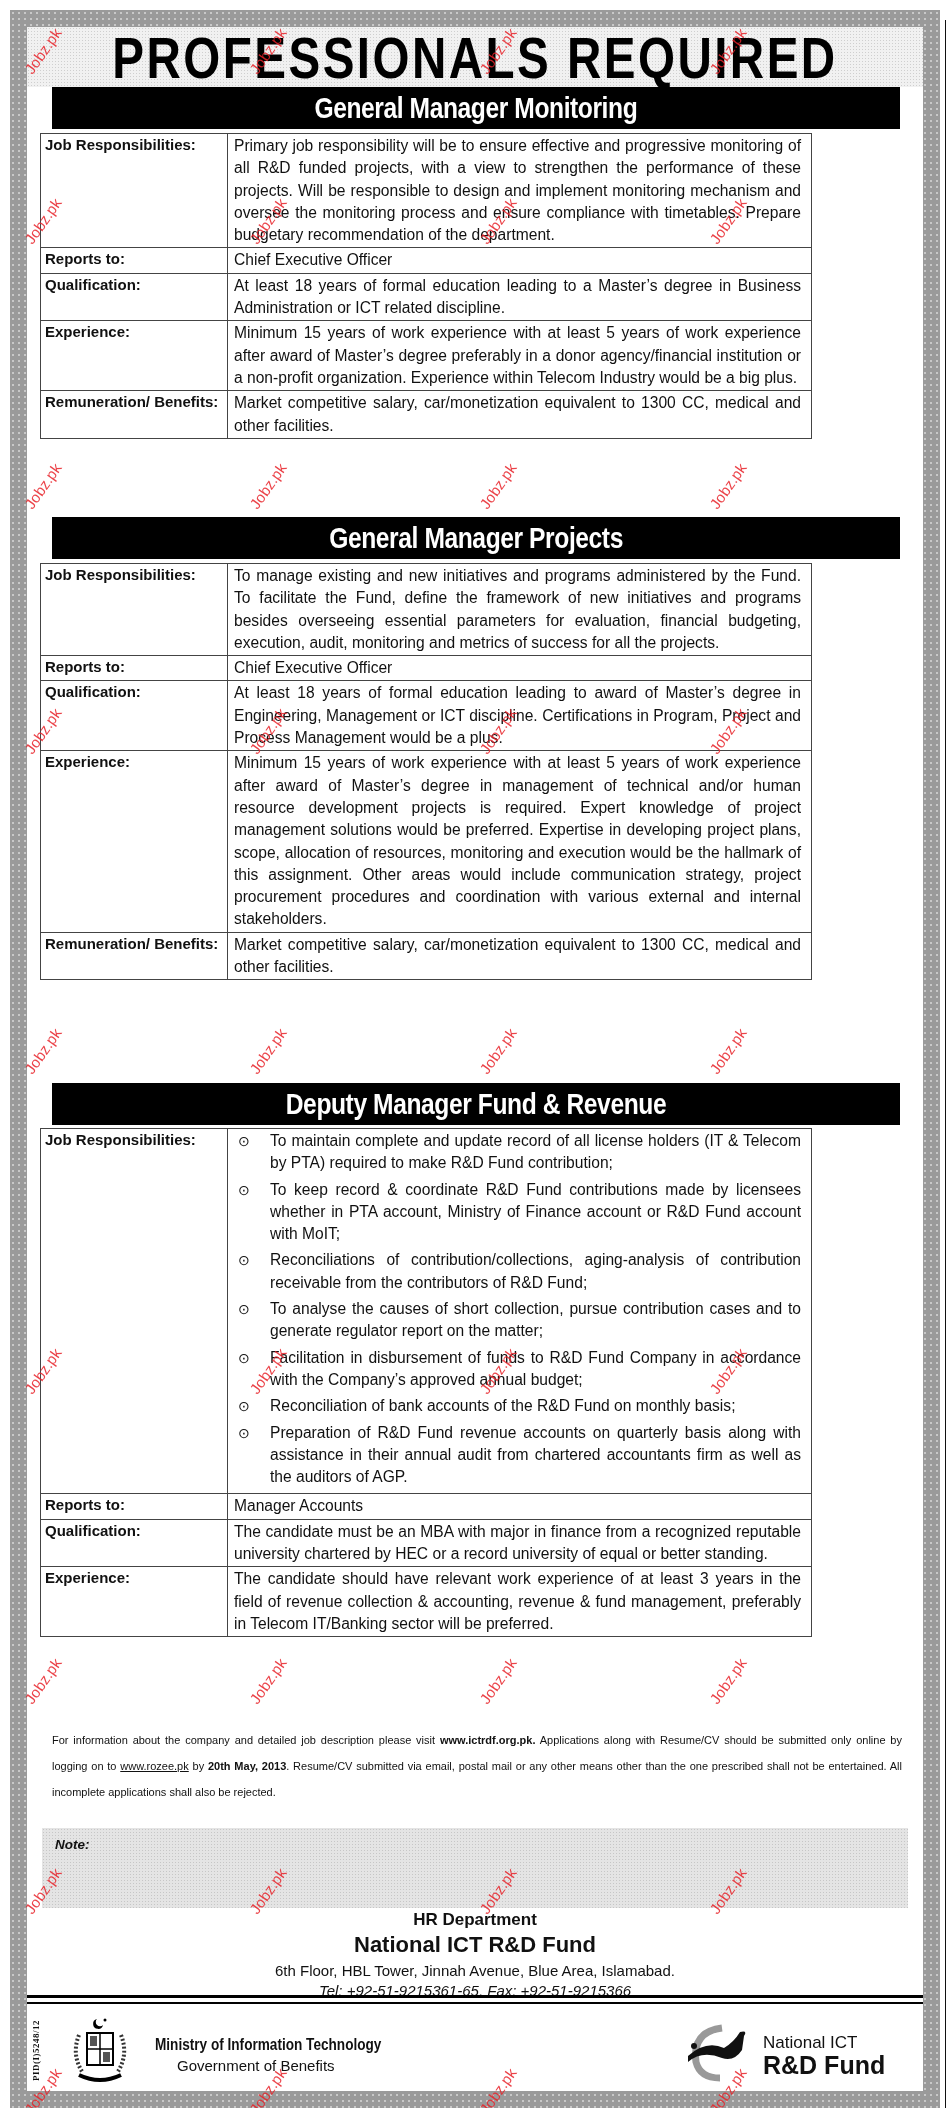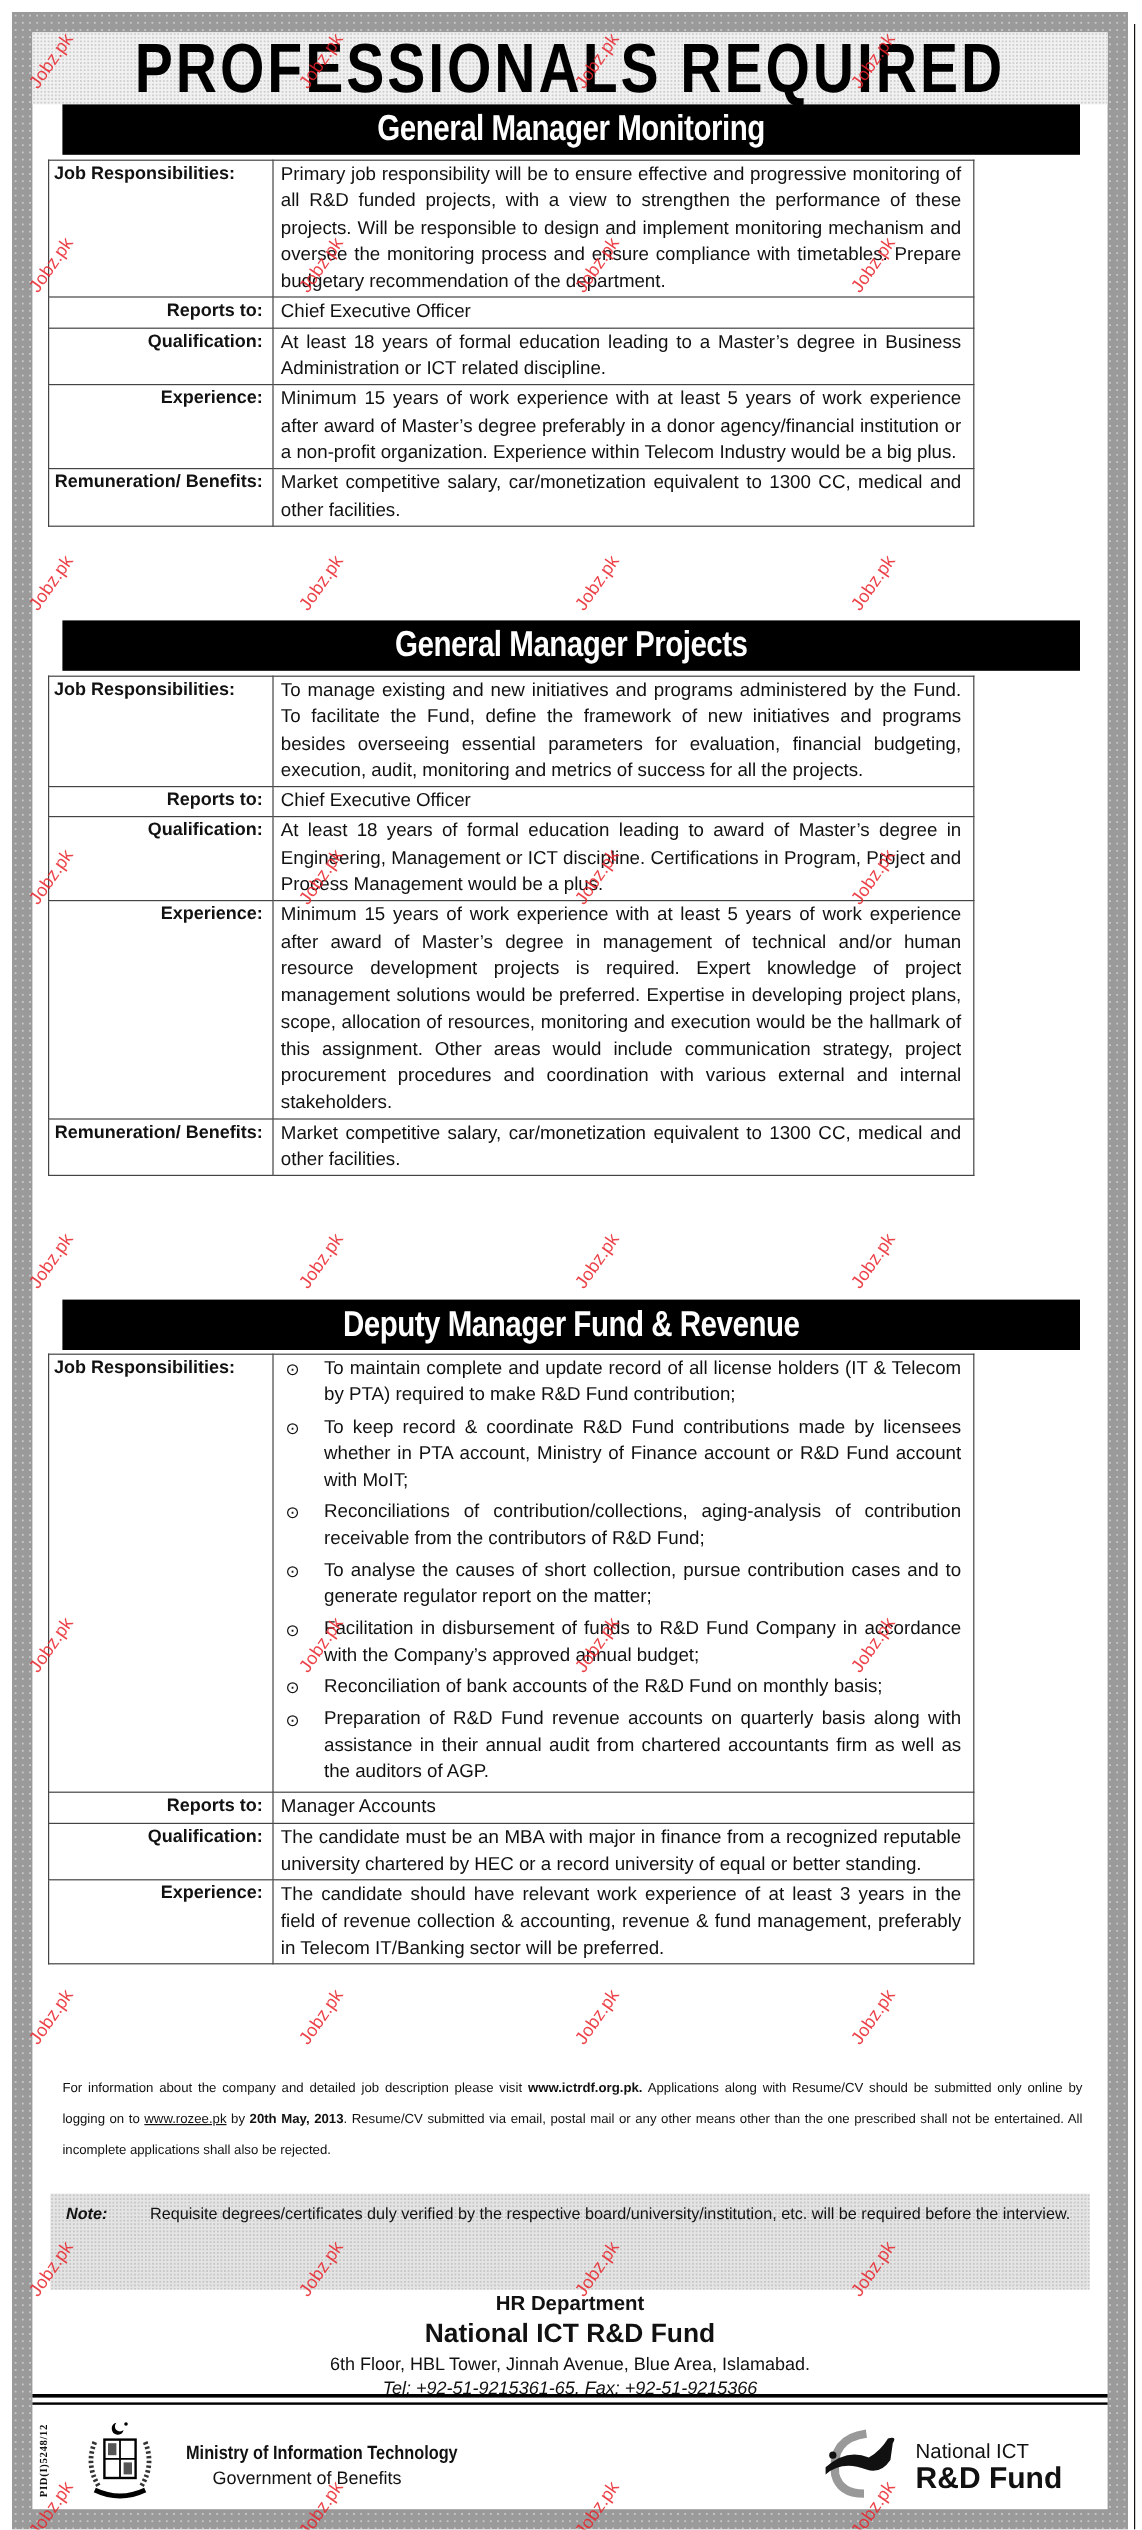--- a/index.html
+++ b/index.html
@@ -41,21 +41,21 @@
   .section-head span { display:inline-block; transform:scaleX(0.82); letter-spacing:-0.5px; }
   table.jobtable {
     position:absolute; left:13px; width:772px; border-collapse:collapse;
     border:1px solid #000; table-layout:fixed;
   }
   .jobtable td {
     border:1px solid #444; vertical-align:top; padding:0;
     font-size:15.6px; line-height:22.3px;
   }
   .jobtable td.label {
-    width:174px; text-align:right; font-weight:bold; padding:2px 8px 2px 4px;
+    width:174px; text-align:left; font-weight:bold; padding:2px 8px 2px 4px;
     font-size:15px; line-height:17px;
   }
   .jobtable td.label.left { text-align:left; }
   .jobtable td.val { padding:1px 10px 1px 6px; text-align:justify; }
   ul.bul { list-style:none; margin:0; padding:0; }
   ul.bul li { position:relative; padding-left:36px; text-align:justify; margin-bottom:4px; }
   ul.bul li .b { position:absolute; left:4px; top:0; font-size:14px; }
   .info {
     position:absolute; left:25px; width:850px; top:1700px;
     font-size:11px; line-height:26px; text-align:justify;
@@ -186,21 +186,20 @@
     </tr>
   </tbody>
     </table>
 
   <div class="info">
     <span>For information about the company and detailed job description please visit </span><b>www.ictrdf.org.pk.</b><span> Applications along with Resume/CV should be submitted only online by logging on to </span><u>www.rozee.pk</u><span> by </span><b>20th May, 2013</b><span>. Resume/CV submitted via email, postal mail or any other means other than the one prescribed shall not be entertained. All incomplete applications shall also be rejected.</span>
   </div>
 
   <div class="note">
     <span class="nl">Note:</span>
-    <span class="nt">Requisite degrees/certificates duly verified by the respective board/university/institution, etc. will be required before the interview.</span>
   </div>
 
   <div class="contact hr-dept">HR Department</div>
   <div class="contact org-name">National ICT R&amp;D Fund</div>
   <div class="contact address">6th Floor, HBL Tower, Jinnah Avenue, Blue Area, Islamabad.</div>
   <div class="contact phone">Tel: +92-51-9215361-65, Fax: +92-51-9215366</div>
 
   <div class="dbl-rule1"></div>
   <div class="dbl-rule2"></div>
 

